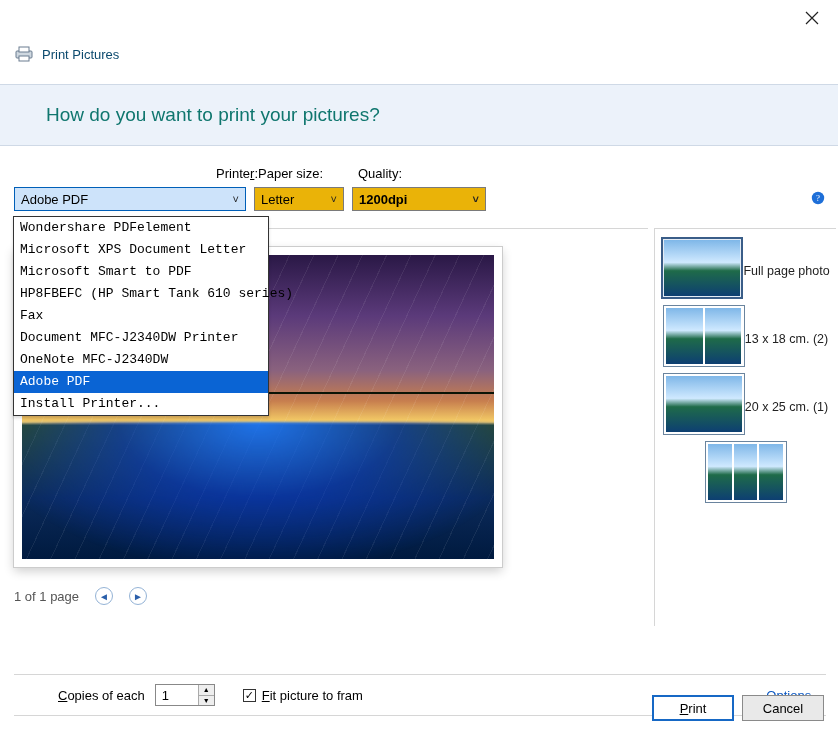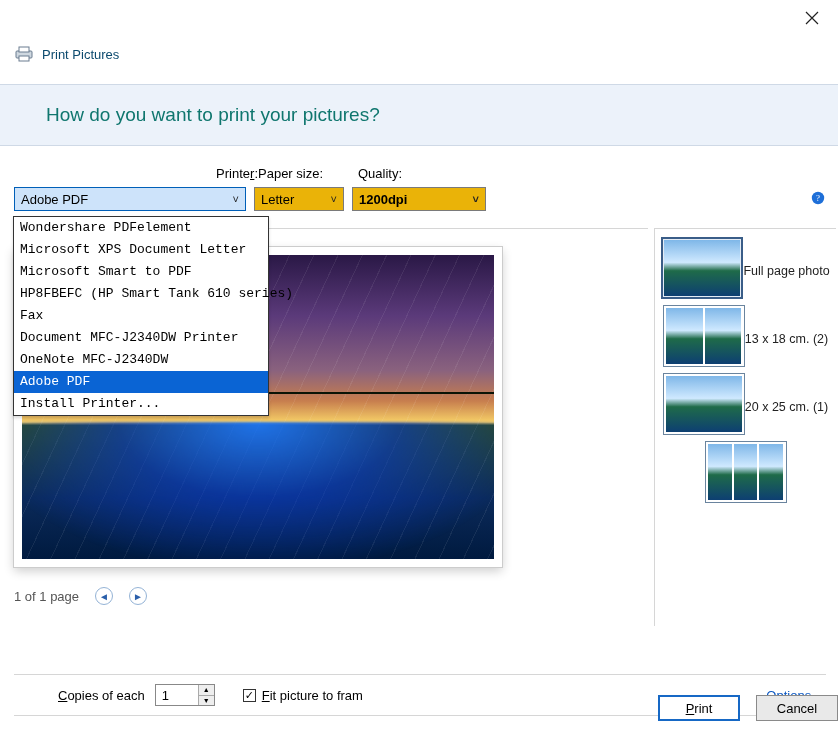--- a/index.html
+++ b/index.html
@@ -257,22 +257,22 @@
     margin-left:auto;
     color:#0a57c2;
     text-decoration: underline;
     cursor:pointer;
     padding-right: 4px;
   }
 
   
   .button-row {
     position:absolute;
-    bottom: 10px; right: 2px;
-    display:flex; gap:16px;
+    bottom: 10px; right: 16px;
+    display:flex; gap:8px;
   }
   .btn {
     width: 82px; height: 26px;
     border: 1px solid #8a8a8a;
     background: #e9e9e9;
     display:flex; align-items:center; justify-content:center;
     font-size:13px;
     cursor:pointer;
   }
   .btn.primary { border: 2px solid #1668c5; background:#fff; }

